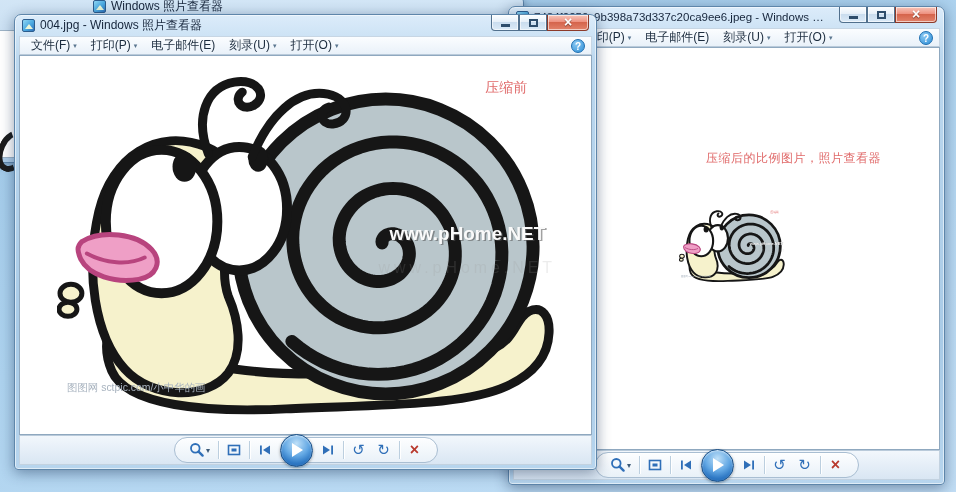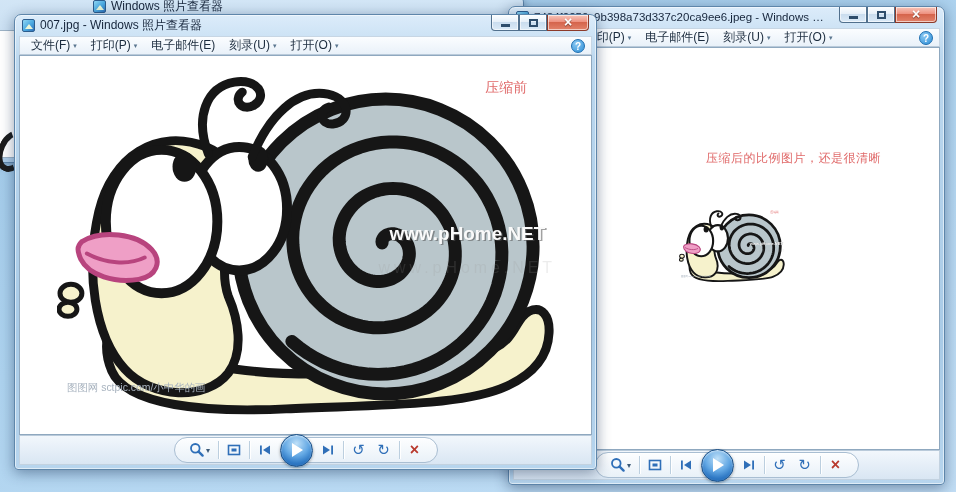--- a/index.html
+++ b/index.html
@@ -197,21 +197,21 @@
         <span>刻录(U)</span>
         <span class="caret">▾</span>
       </div>
     <div class="menu-item">
         <span>打开(O)</span>
         <span class="caret">▾</span>
       </div>
     <div class="help-btn">?</div>
   </div>
   <div class="content">
-    <div class="right-annotation">压缩后的比例图片，还是很清晰</div>
+    <div class="right-annotation">压缩后的比例图片，照片查看器</div>
     <svg class="photo-small" viewBox="0 0 500 372">
         <use href="#snail-art"></use>
       </svg>
   </div>
   <div class="toolbar">
     <div class="tb-group">
       <div class="tb-btn zoom">
         <svg width="16" height="16" viewBox="0 0 16 16">
             <circle cx="6.3" cy="6.3" r="4.3" fill="none" stroke="#2f6fb8" stroke-width="1.8"></circle>
             <line x1="9.6" y1="9.6" x2="13.6" y2="13.6" stroke="#2f6fb8" stroke-width="2.4" stroke-linecap="round"></line>
@@ -252,21 +252,21 @@
       <div class="tb-btn">
           <span class="del-glyph">×</span>
         </div>
     </div>
   </div>
 </div>
 
 <div class="window left-window">
   <div class="titlebar">
     <span class="app-icon"></span>
-    <span class="title-text">007.jpg - Windows 照片查看器</span>
+    <span class="title-text">004.jpg - Windows 照片查看器</span>
   </div>
   <div class="win-btns">
     <div class="win-btn min">
         <span class="g-min"></span>
       </div>
     <div class="win-btn max">
         <span class="g-max"></span>
       </div>
     <div class="win-btn close">
         <span class="g-close">×</span>

